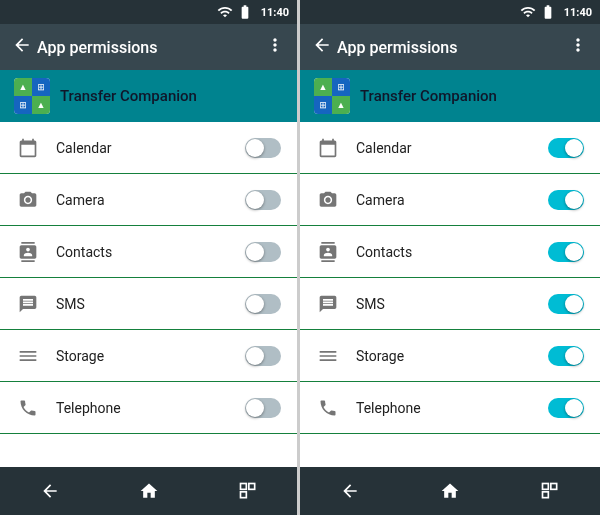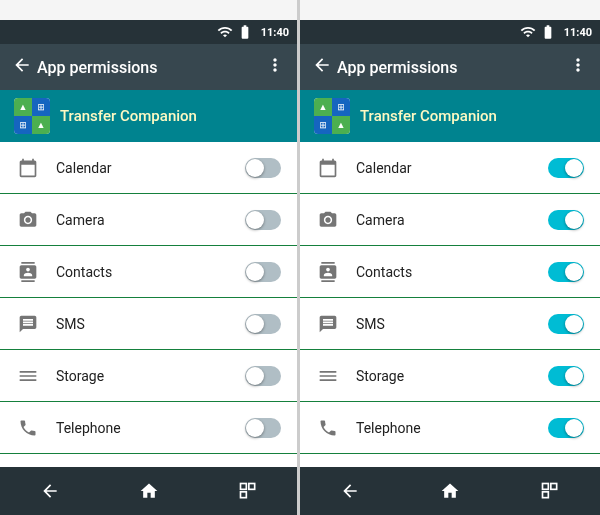--- a/index.html
+++ b/index.html
@@ -23,21 +23,20 @@
 
     
     .status-bar {
       height: 24px;
       background: #263238;
       display: flex;
       align-items: center;
       justify-content: flex-end;
       padding: 0 8px;
       gap: 4px;
-      margin-top: 20px;
     }
 
     .status-icons {
       display: flex;
       align-items: center;
       gap: 4px;
       color: white;
       font-size: 10px;
     }
 
@@ -106,21 +105,21 @@
       width: 100%;
       height: 100%;
     }
 
     .app-icon-q1 { background: #4caf50; display: flex; align-items: center; justify-content: center; font-size: 9px; color: white; }
     .app-icon-q2 { background: #1565c0; display: flex; align-items: center; justify-content: center; font-size: 9px; color: white; }
     .app-icon-q3 { background: #1565c0; display: flex; align-items: center; justify-content: center; font-size: 9px; color: white; }
     .app-icon-q4 { background: #4caf50; display: flex; align-items: center; justify-content: center; font-size: 9px; color: white; }
 
     .app-name {
-      color: #fef9c3;
+      color: #0f172a;
       font-size: 15px;
       font-weight: 500;
     }
 
     
     .perm-list {
       flex: 1;
       background: white;
       overflow-y: auto;
     }

